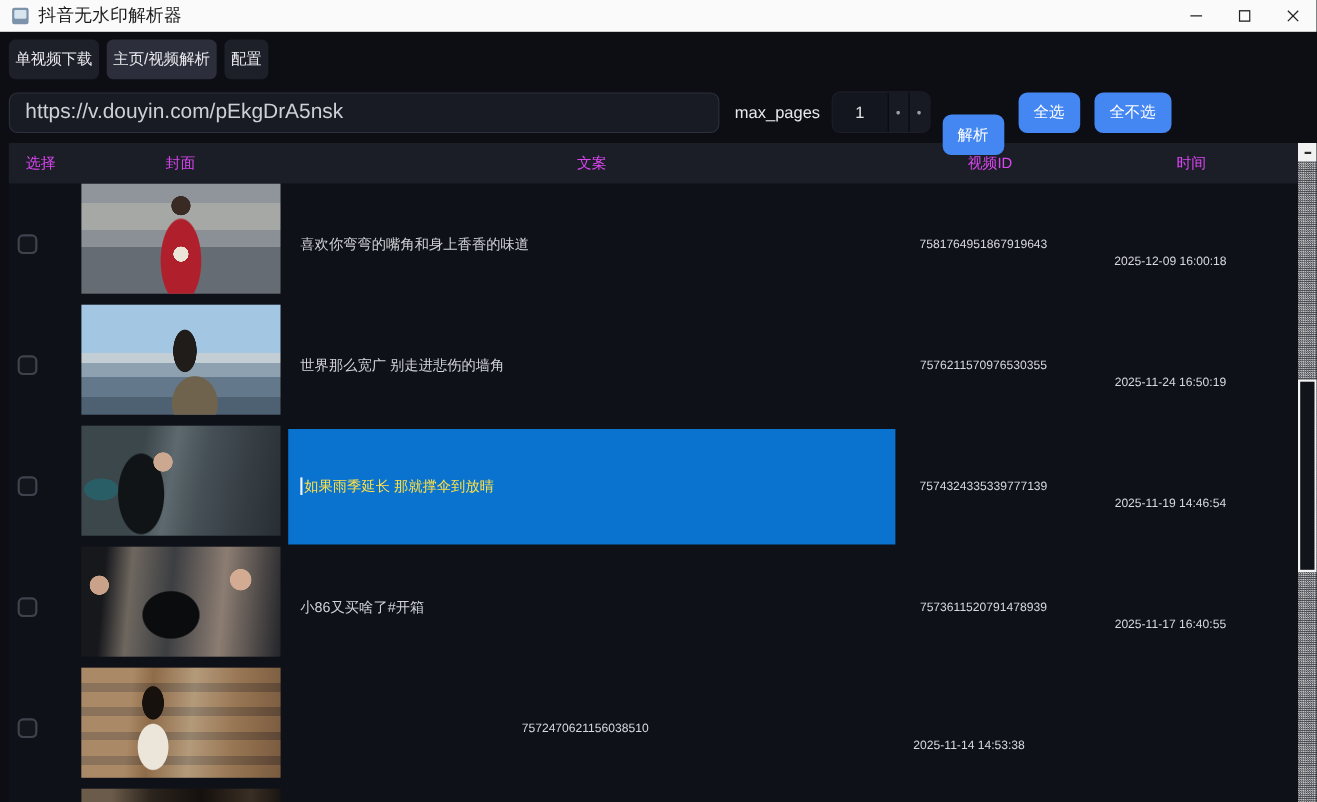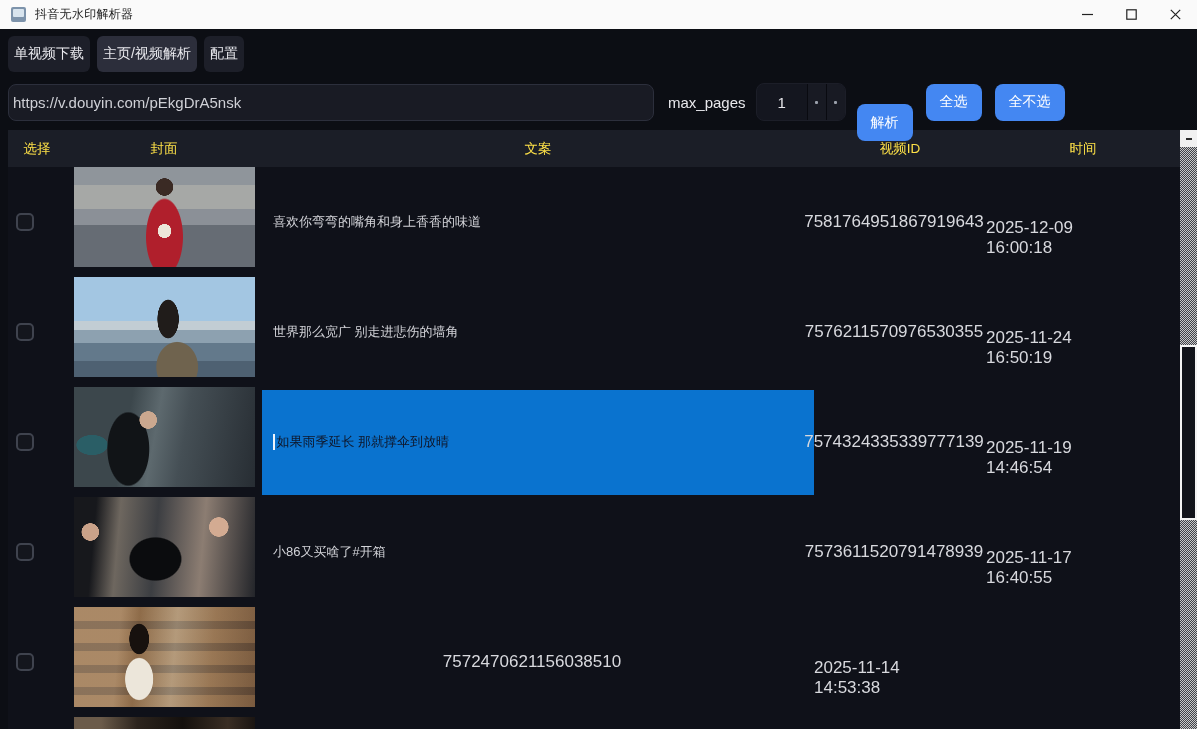--- a/index.html
+++ b/index.html
@@ -16,44 +16,44 @@
     display:flex; align-items:center;
   }
   .app-icon {
     width:15px; height:15px; margin:0 9px 0 11px; border-radius:2px;
     background:#7d93ab; position:relative; overflow:hidden;
   }
   .app-icon::after {
     content:""; position:absolute; left:2px; top:2px; right:2px; bottom:5px;
     background:#d8e4ee; border-radius:1px;
   }
-  .win-title { font-size:12px; letter-spacing:.3px;text-align:center; }
+  .win-title { font-size:16px; letter-spacing:.3px;text-align:center; }
   .titlebar .spacer { flex:1; }
   .win-btn {
     width:44px; height:29px; display:flex; align-items:center; justify-content:center;
     font-size:13px; color:#222; cursor:default;
   }
   .win-btn svg { display:block; }
 
   
   .app { position:absolute; top:29px; left:0; right:0; bottom:0; background:#0c0e14; }
 
   .tabbar { display:flex; gap:7px; padding:7px 0 0 8px; }
   .tab {
     height:36px; padding:0 6px; border-radius:6px;
     background:#1d1f29; color:#e9e9ee; font-size:14px;
     display:flex; align-items:center; justify-content:center;
   }
   .tab.active { background:#2c2e3b; }
 
   .toolbar { display:flex; align-items:center; margin-top:11px; height:38px; }
   .url-input {
-    width:646px; height:37px; margin-left:8px; padding:0 4px;
+    width:646px; height:37px; margin-left:8px; padding:0 14px;
     background:#191b24; border:1px solid #2c2f3c; border-radius:8px;
-    color:#cfd0d6; font-size:15px; outline:none;
+    color:#cfd0d6; font-size:19px; outline:none;
     font-family:"Liberation Sans","DejaVu Sans",sans-serif;
   }
   .maxpages-label { font-size:15px; color:#e8e8ec; margin-left:14px; white-space:nowrap; }
   .spinner {
     display:flex; align-items:stretch; margin-left:10px; height:38px; width:90px;
     background:#14161f; border-radius:8px; overflow:hidden; border:1px solid #1c1e28;
   }
   .spinner-value { flex:1; display:flex; align-items:center; justify-content:center;
     color:#e6e6ea; font-size:15px; }
   .spin-btn {
@@ -70,40 +70,40 @@
   .btn.parse { margin-left:11px;margin-top:41px; }
 
   
   .table { margin:9px 0 0 8px; width:1172px; }
   .thead, .trow {
     display:grid;
     grid-template-columns:58px 196px 552px 172px 194px;
     align-items:center;
   }
   .thead {
-    height:37px; background:#1b1e27; color:#fde047; font-size:13.5px;
+    height:37px; background:#1b1e27; color:#d946ef; font-size:13.5px;
   }
   .thead .hcell { text-align:center; }
   .tbody { background:#0f1119; }
   .trow { height:110px; }
   .cell { height:100%; display:flex; align-items:center; }
   .c-select { justify-content:flex-start; padding-left:8px; }
   .checkbox {
     width:18px; height:18px; border:2px solid #3f434e; border-radius:5px;
     background:#14161d;
   }
   .c-cover { justify-content:center; align-items:flex-start; }
   .thumb { width:181px; height:100px; }
   .c-caption { font-size:13px; color:#d2d3d8; padding-left:11px;text-align:right; }
   .c-caption.selected {
-    background:#0a73cf; color:#0f172a; height:105px; align-self:center;
+    background:#0a73cf; color:#fde047; height:105px; align-self:center;
   }
   .caret { display:inline-block; width:1.5px; height:16px; background:#eef4fb;
     margin-right:2px; vertical-align:middle; }
-  .c-id, .c-time { justify-content:center; font-size:17px; color:#d8d9de; }
+  .c-id, .c-time { justify-content:center; font-size:11px; color:#d8d9de; }
   .c-id { padding-right:12px; }
   .c-time { padding-right:38px;margin-top:32px; }
 
   
   .thumb1 { background:
     radial-gradient(circle 7px at 50% 64%, #ece6d9 97%, rgba(0,0,0,0)),
     radial-gradient(ellipse 30px 62px at 50% 70%, #b01f2c 60%, rgba(176,31,44,0) 63%),
     radial-gradient(circle 9px at 50% 20%, #3a2a24 95%, rgba(0,0,0,0)),
     linear-gradient(to bottom, #8f959b 0 18%, #a6a8a6 18% 42%, #8b9097 42% 58%, #666c74 58% 100%); }
   .thumb2 { background:

